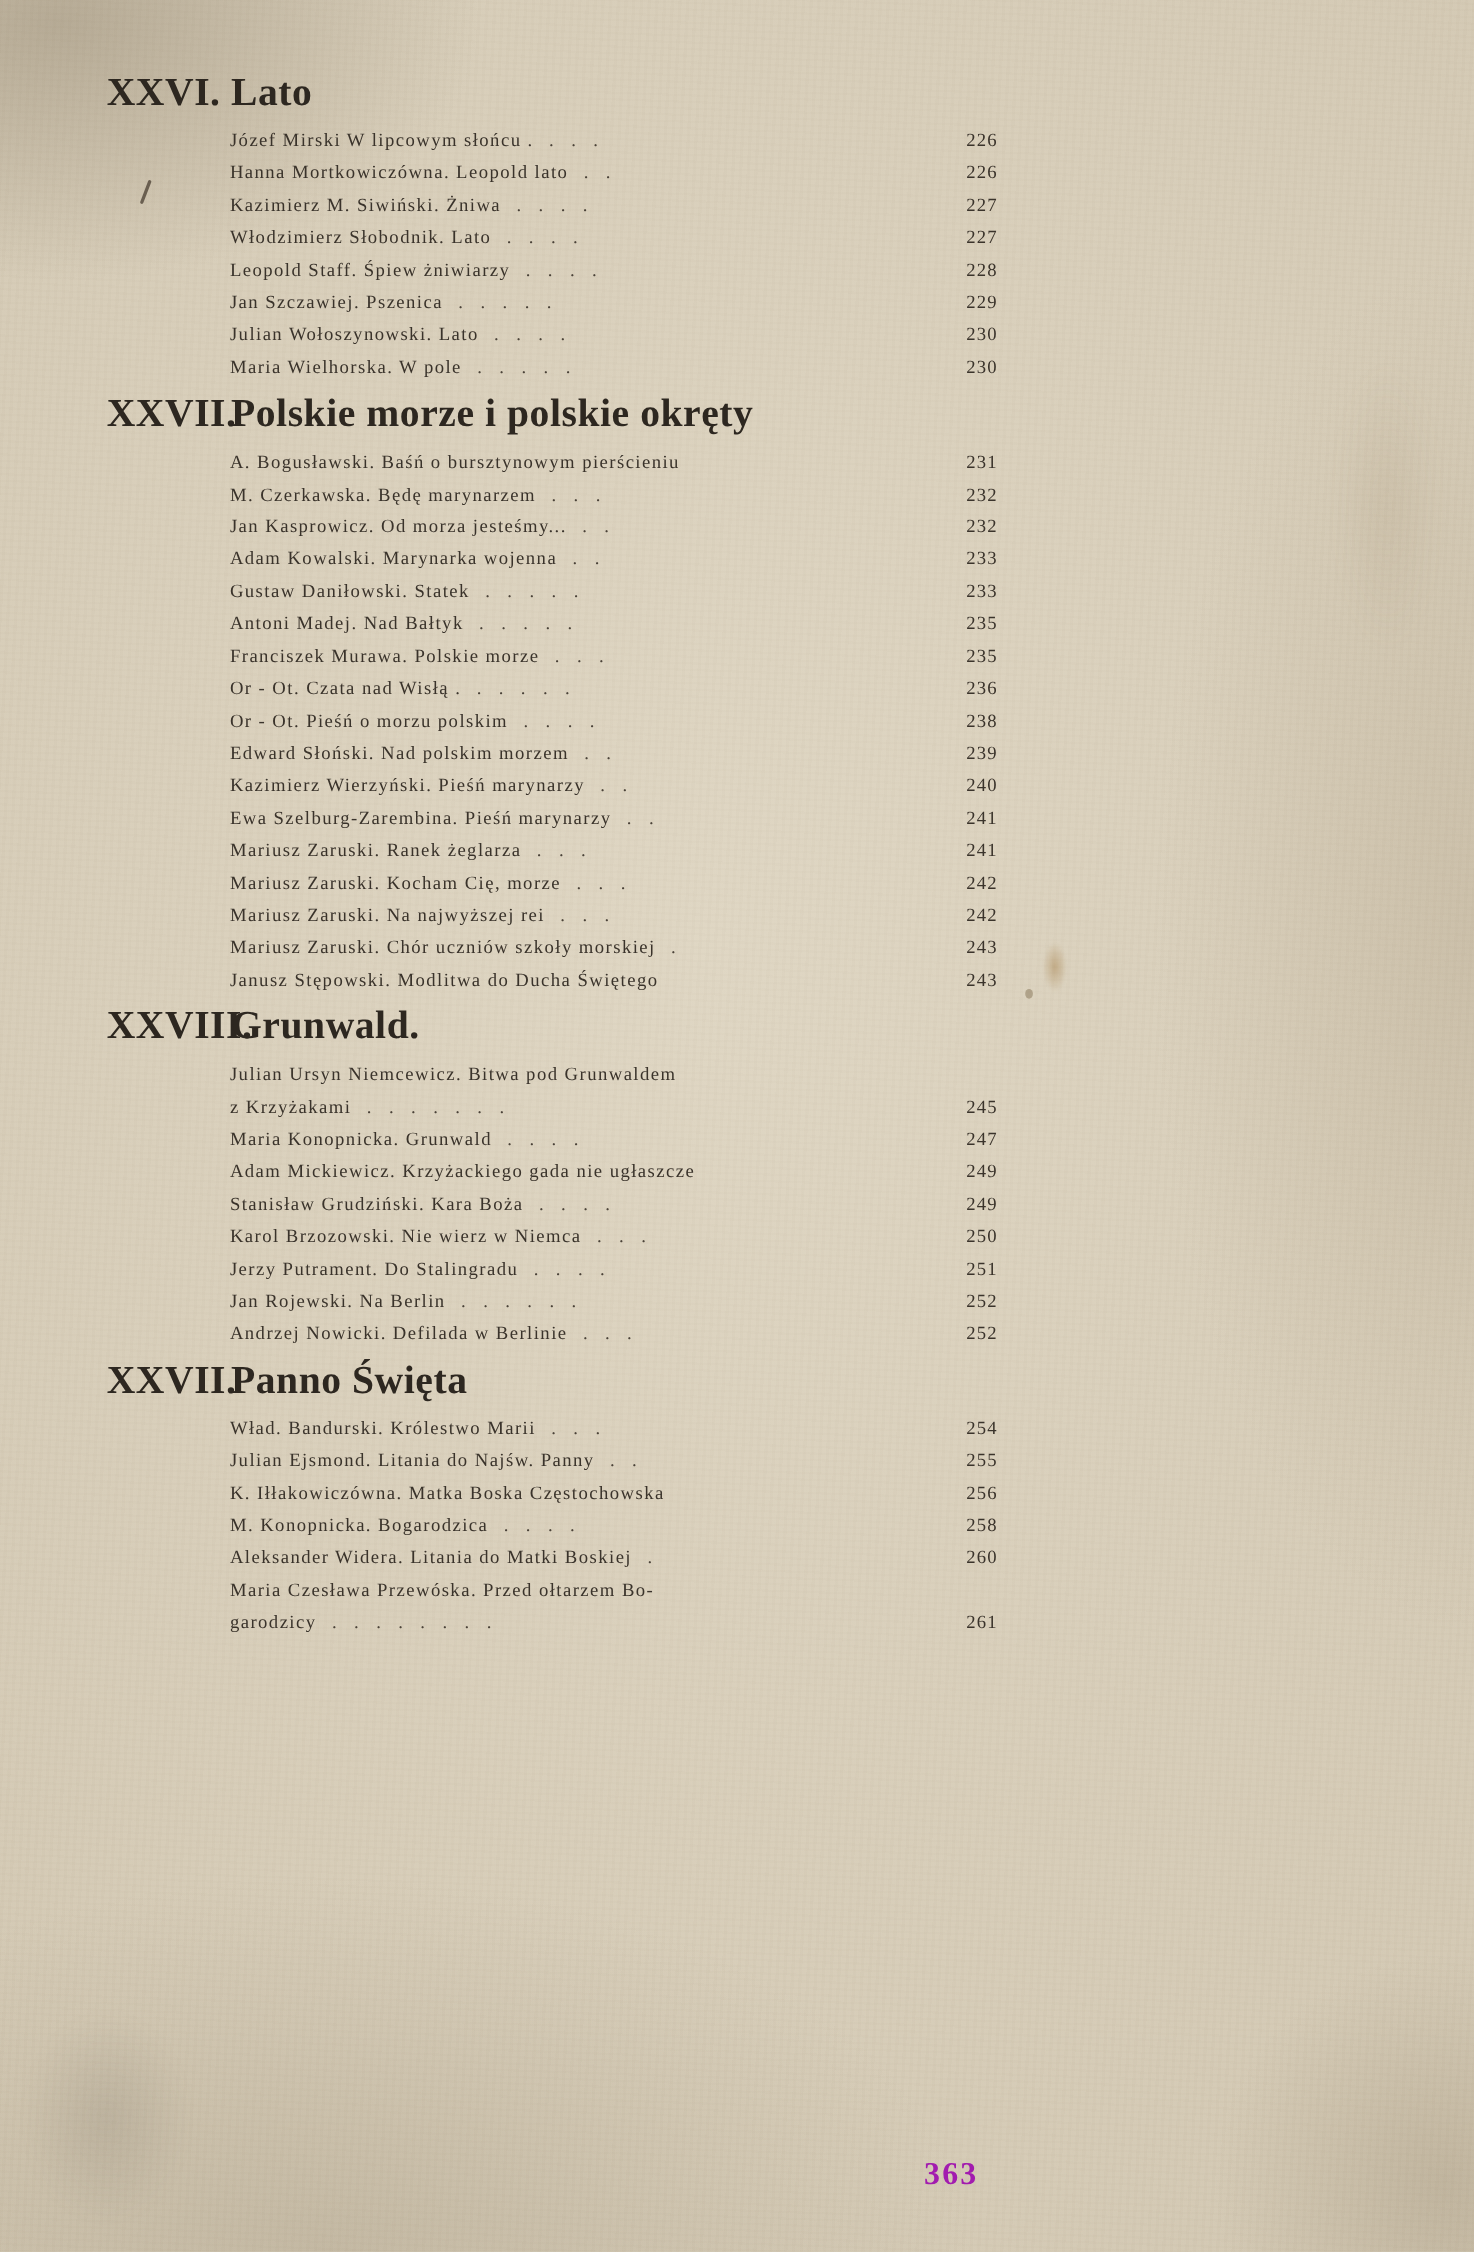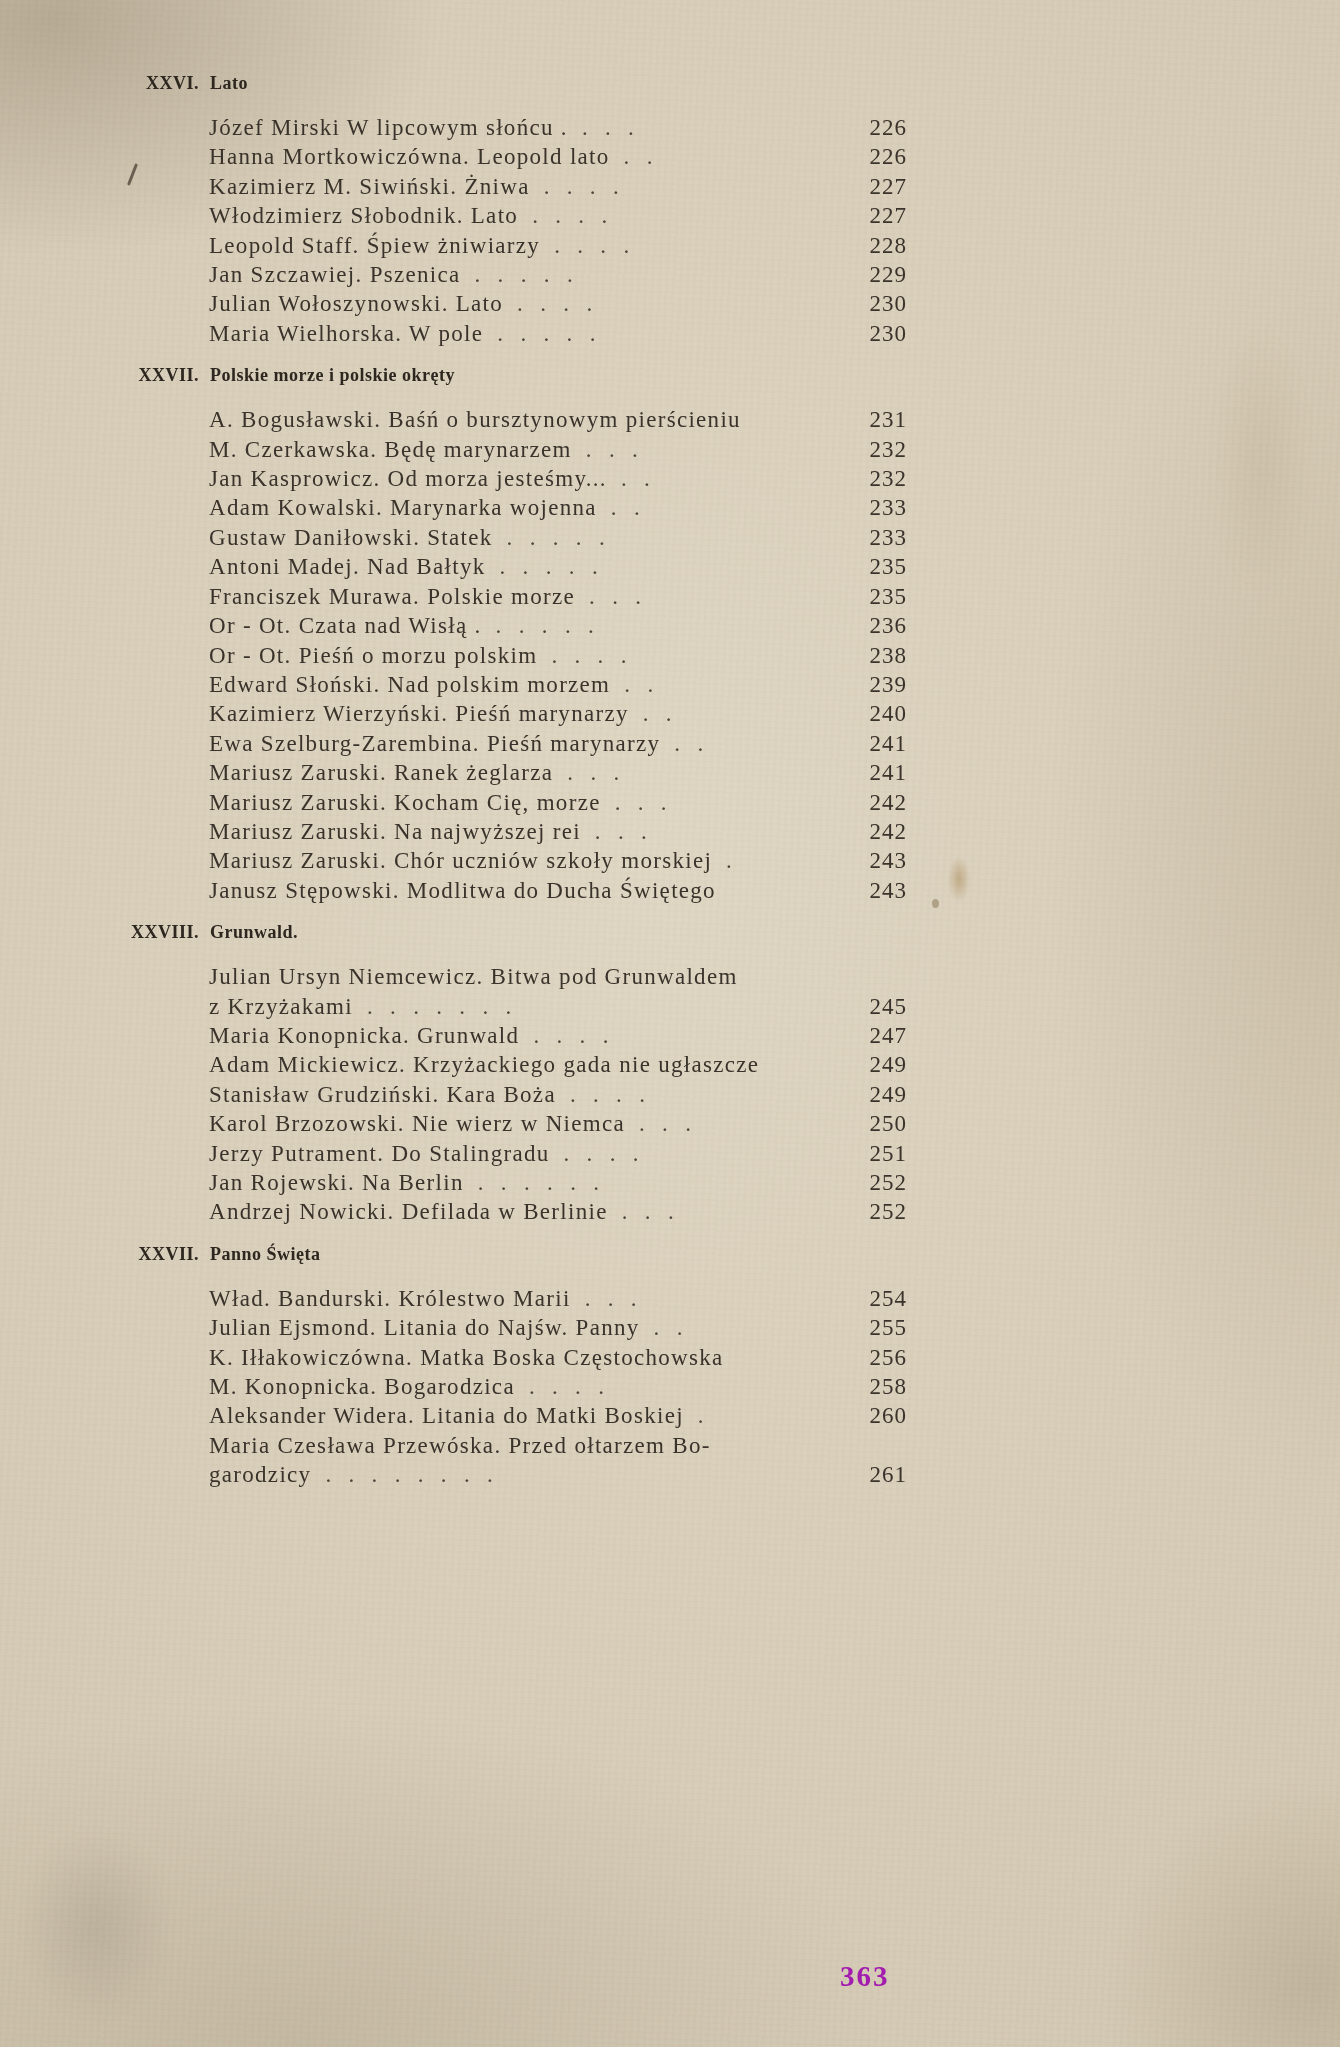--- a/index.html
+++ b/index.html
@@ -18,32 +18,32 @@
       radial-gradient(ellipse 1250px 1700px at 48% 42%, rgba(255,250,234,0.22), rgba(186,170,140,0.14) 88%),
       repeating-linear-gradient(93deg, rgba(120,100,70,0.020) 0 3px, rgba(255,255,250,0.020) 3px 7px),
       repeating-linear-gradient(2deg, rgba(110,92,66,0.016) 0 2px, rgba(255,255,248,0.016) 2px 6px);
   }
 
   .page { position:absolute; inset:0; padding:66px 0 0 97px; }
   .content { width:810px; }
 
   .sec-heading {
     display:flex; align-items:baseline;
-    font-weight:bold; font-size:18px; line-height:35px;
+    font-weight:bold; font-size:36px; line-height:35px;
     letter-spacing:0.5px; color:#2d2720;
     margin:10px 0 12px;
   }
   .toc-section:first-child .sec-heading { margin-top:0; }
   .sec-numeral { flex:0 0 auto; width:102px; text-align:right; }
   .sec-title { margin-left:11px; }
 
   .entries { margin-left:112px; }
   .entry-row {
     display:flex; align-items:baseline;
-    font-size:23px; line-height:29.4px; letter-spacing:1.3px;
+    font-size:17px; line-height:29.4px; letter-spacing:1.3px;
     color:#3a332b;
   }
   .entry-text { white-space:pre; }
   .entry-dots { margin-left:14px; white-space:pre; word-spacing:9px; color:#4a4238; }
   .entry-page { flex:0 0 auto; margin-left:auto; min-width:56px; text-align:right; letter-spacing:1px; }
   .entry-row.cont .entry-text { }
 
   .folio {
     position:absolute; top:1960px; left:840px;
     font-size:29px; font-weight:bold; letter-spacing:2px; color:#a21caf;

